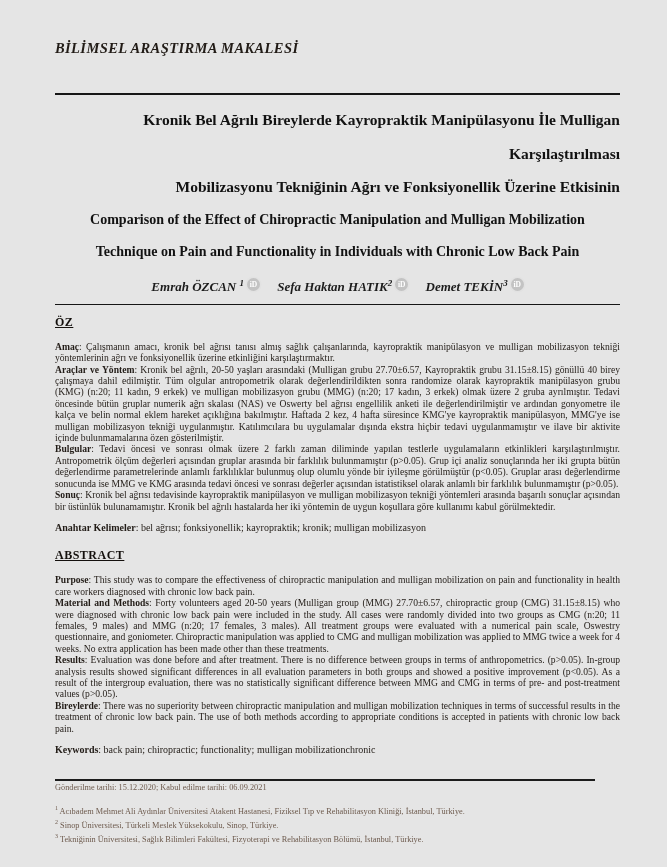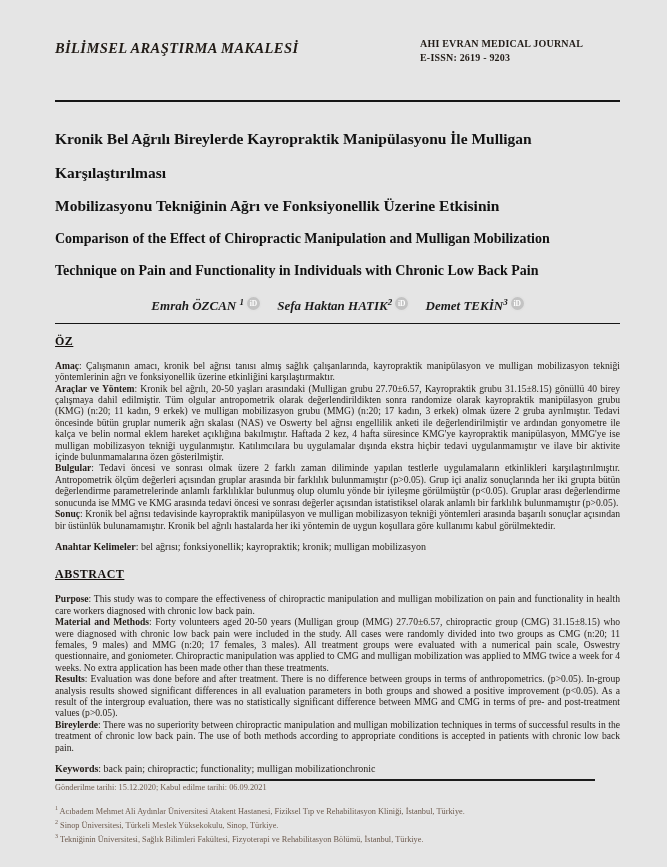--- a/index.html
+++ b/index.html
@@ -9,22 +9,22 @@
   }
   .content{margin:0 47px 0 55px;}
   
   .header{display:flex;justify-content:space-between;align-items:flex-start;padding-top:37px;}
   .article-type{font-size:14.5px;font-weight:bold;font-style:italic;letter-spacing:.4px;padding-top:3px;white-space:nowrap;}
   .journal-info{width:200px;font-size:10px;font-weight:bold;line-height:13.5px;letter-spacing:.2px;}
   .rule{border:none;border-top:2px solid #161616;margin:0;}
   .rule-header{margin-top:36px;}
   .rule-authors{margin-top:9px;border-top-width:1.5px;}
   
-  .title-tr{margin:20px 0 0;font-size:15.5px;line-height:33.5px;text-align:left;font-weight:bold;color:#121212;}
-  .title-en{margin:0;font-size:14px;line-height:32px;text-align:left;font-weight:bold;color:#121212;}
+  .title-tr{margin:8px 0 0;font-size:15.5px;line-height:33.5px;text-align:right;font-weight:bold;color:#121212;}
+  .title-en{margin:0;font-size:14px;line-height:32px;text-align:center;font-weight:bold;color:#121212;}
   .tline{display:block;white-space:nowrap;}
   
   .authors{margin-top:10px;text-align:center;font-size:13px;font-style:italic;font-weight:600;color:#1c1c1c;}
   .author{margin:12px 7px;white-space:nowrap;}
   .author sup{font-size:9px;font-weight:600;}
   .orcid{
     display:inline-block;width:13px;height:13px;border-radius:50%;
     background:#c3c3c3;box-shadow:0 0 0 1.5px #e2e2e2;
     color:#ffffff;font-style:normal;font-weight:bold;font-size:7.5px;line-height:13px;
     text-align:center;vertical-align:4px;margin-left:3px;cursor:pointer;
@@ -46,24 +46,20 @@
   .corresponding{margin-top:9px;font-size:8.3px;}
 </style>
 </head>
 <body>
 
 <div class="page">
   <div class="content">
 
     <div class="header">
       <div class="article-type">BİLİMSEL ARAŞTIRMA MAKALESİ</div>
-      <div class="journal-info">
-        <div>AHI EVRAN MEDICAL JOURNAL</div>
-        <div>E-ISSN: 2619 - 9203</div>
-      </div>
     </div>
 
     <hr class="rule rule-header">
 
     <h1 class="title-tr">
       <span class="tline">Kronik Bel Ağrılı Bireylerde Kayropraktik Manipülasyonu İle Mulligan</span>
       <span class="tline">Karşılaştırılması</span>
       <span class="tline">Mobilizasyonu Tekniğinin Ağrı ve Fonksiyonellik Üzerine Etkisinin</span>
     </h1>
 

